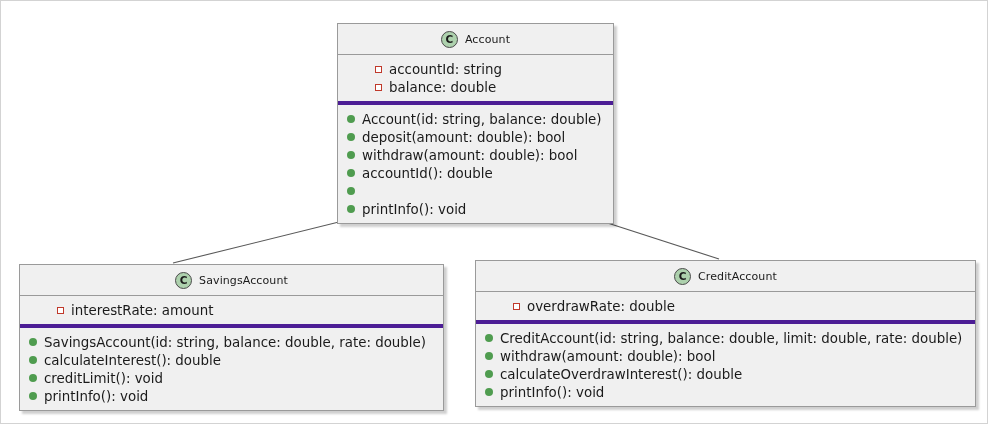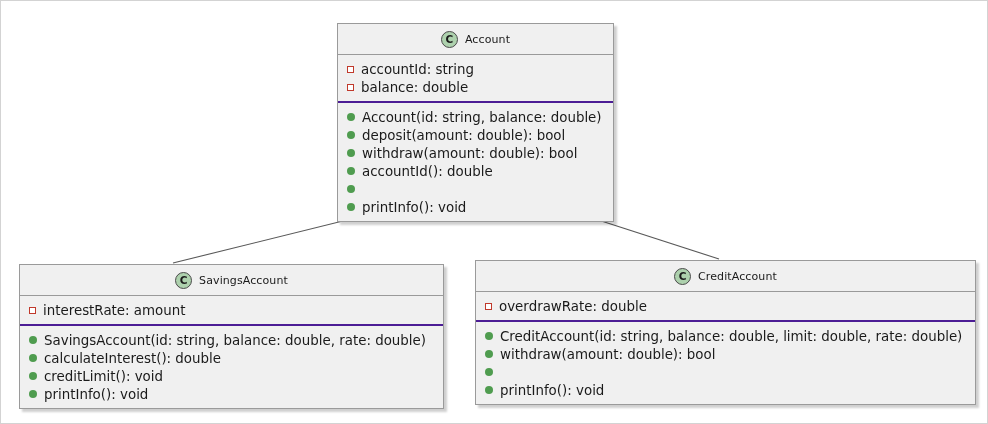--- a/index.html
+++ b/index.html
@@ -65,21 +65,22 @@
     font-weight: bold;
     color: #1a1a1a;
     line-height: 1;
     box-sizing: border-box;
   }
   .compartment {
     padding: 5px 0 5px 0;
     box-sizing: border-box;
   }
   .compartment.attrs {
-    border-bottom: 2px solid #4c1d95;
+    border-bottom: 4px solid #4c1d95;
+    padding-left: 28px;
   }
   .member {
     display: flex;
     align-items: center;
     gap: 7px;
     padding: 0 8px 0 9px;
     height: 18px;
     font-size: 13.4px;
     color: #1a1a1a;
     white-space: nowrap;
@@ -203,20 +204,21 @@
       <div class="member">
         <span class="mark-public"></span>
         <span>CreditAccount(id: string, balance: double, limit: double, rate: double)</span>
       </div>
       <div class="member">
         <span class="mark-public"></span>
         <span>withdraw(amount: double): bool</span>
       </div>
       <div class="member">
         <span class="mark-public"></span>
+        <span>calculateOverdrawInterest(): double</span>
       </div>
       <div class="member">
         <span class="mark-public"></span>
         <span>printInfo(): void</span>
       </div>
     </div>
   </div>
 
 </div>
 

